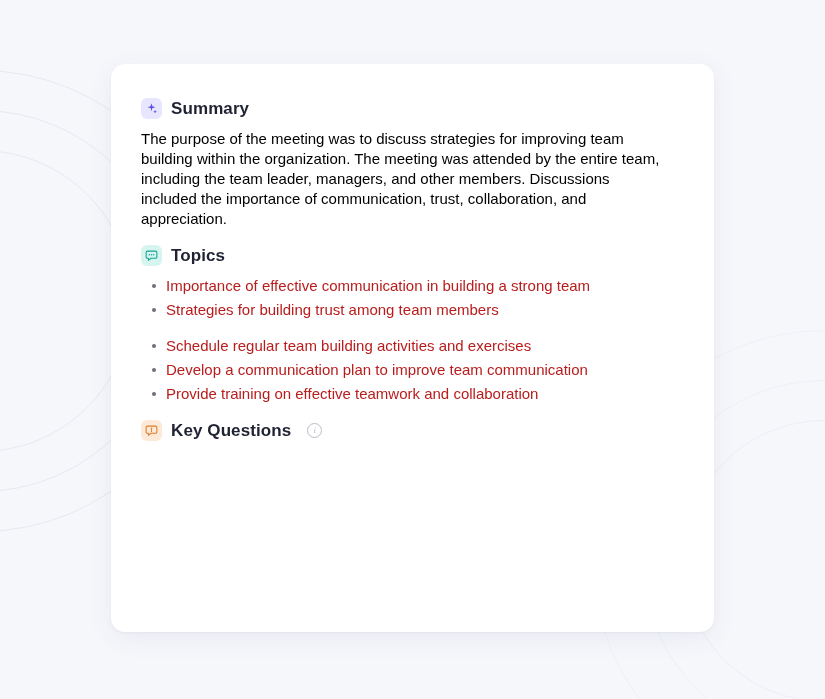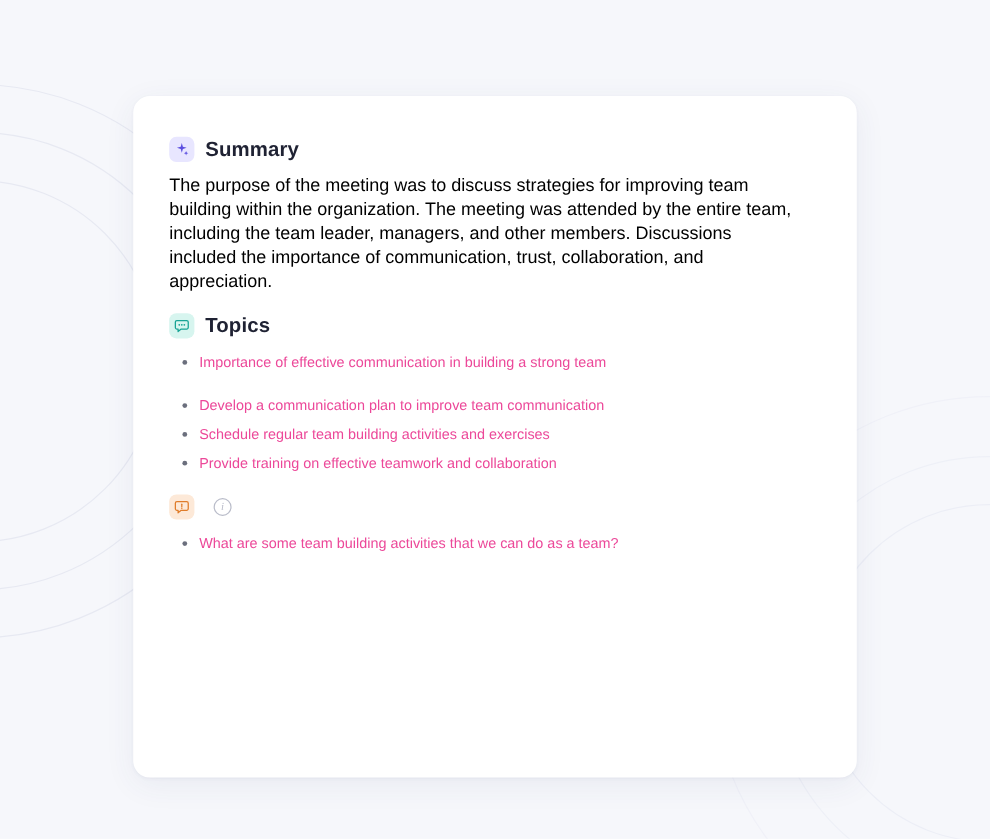--- a/index.html
+++ b/index.html
@@ -25,21 +25,21 @@
   .ring-left-1 { left: -170px; top: 150px; width: 300px; height: 300px; }
   .ring-left-2 { left: -210px; top: 110px; width: 380px; height: 380px; }
   .ring-left-3 { left: -250px; top: 70px; width: 460px; height: 460px; }
   .ring-right-1 { right: -140px; top: 420px; width: 280px; height: 280px; border-color: #eceef6; }
   .ring-right-2 { right: -180px; top: 380px; width: 360px; height: 360px; border-color: #eef0f7; }
   .ring-right-3 { right: -230px; top: 330px; width: 460px; height: 460px; border-color: #f0f1f8; }
 
   .card {
     position: absolute;
     left: 111px;
-    top: 80px;
+    top: 64px;
     width: 603px;
     height: 568px;
     background: #ffffff;
     border-radius: 14px;
     box-shadow: 0 6px 26px rgba(60, 66, 110, 0.07), 0 1px 3px rgba(60, 66, 110, 0.05);
     box-sizing: border-box;
     padding: 34px 30px 20px 30px;
     overflow: hidden;
   }
 
@@ -103,23 +103,23 @@
   }
 
   ul.bullets {
     list-style: none;
     margin: 0;
     padding: 0;
   }
   ul.bullets li {
     position: relative;
     padding-left: 25px;
-    font-size: 12px;
+    font-size: 15px;
     line-height: 20px;
-    color: #ec4899;
+    color: #b91c1c;
     margin-bottom: 4px;
     max-width: 520px;
   }
   ul.bullets li::before {
     content: "";
     position: absolute;
     left: 11px;
     top: 8px;
     width: 4px;
     height: 4px;
@@ -159,40 +159,41 @@
           <path d="M3 2.6h10a1.6 1.6 0 0 1 1.6 1.6v5.6A1.6 1.6 0 0 1 13 11.4H7.4L4.2 13.9v-2.5H3a1.6 1.6 0 0 1-1.6-1.6V4.2A1.6 1.6 0 0 1 3 2.6z" fill="none" stroke="#16a394" stroke-width="1.3" stroke-linejoin="round"></path>
           <circle cx="5.4" cy="7" r="0.9" fill="#16a394"></circle>
           <circle cx="8" cy="7" r="0.9" fill="#16a394"></circle>
           <circle cx="10.6" cy="7" r="0.9" fill="#16a394"></circle>
         </svg>
       </span>
       <span class="section-title">Topics</span>
     </div>
     <ul class="bullets">
       <li>Importance of effective communication in building a strong team</li>
+      <li>Strategies for building trust among team members</li>
     </ul>
   </div>
 
   <div class="section">
     <ul class="bullets">
+      <li>Schedule regular team building activities and exercises</li>
       <li>Develop a communication plan to improve team communication</li>
-      <li>Schedule regular team building activities and exercises</li>
       <li>Provide training on effective teamwork and collaboration</li>
     </ul>
   </div>
 
   <div class="section">
     <div class="section-head">
       <span class="sec-icon icon-key">
         <svg width="13" height="13" viewBox="0 0 16 16">
           <path d="M3 2.6h10a1.6 1.6 0 0 1 1.6 1.6v5.6A1.6 1.6 0 0 1 13 11.4H7.4L4.2 13.9v-2.5H3a1.6 1.6 0 0 1-1.6-1.6V4.2A1.6 1.6 0 0 1 3 2.6z" fill="none" stroke="#e07c2a" stroke-width="1.3" stroke-linejoin="round"></path>
           <path d="M8 5.1v2.6" stroke="#e07c2a" stroke-width="1.3" stroke-linecap="round"></path>
           <circle cx="8" cy="9.2" r="0.75" fill="#e07c2a"></circle>
         </svg>
       </span>
+      <span class="section-title">Key Questions</span>
       <span class="info-icon">i</span>
     </div>
     <ul class="bullets">
-      <li>What are some team building activities that we can do as a team?</li>
     </ul>
   </div>
 
 </div>
 
 </body></html>

